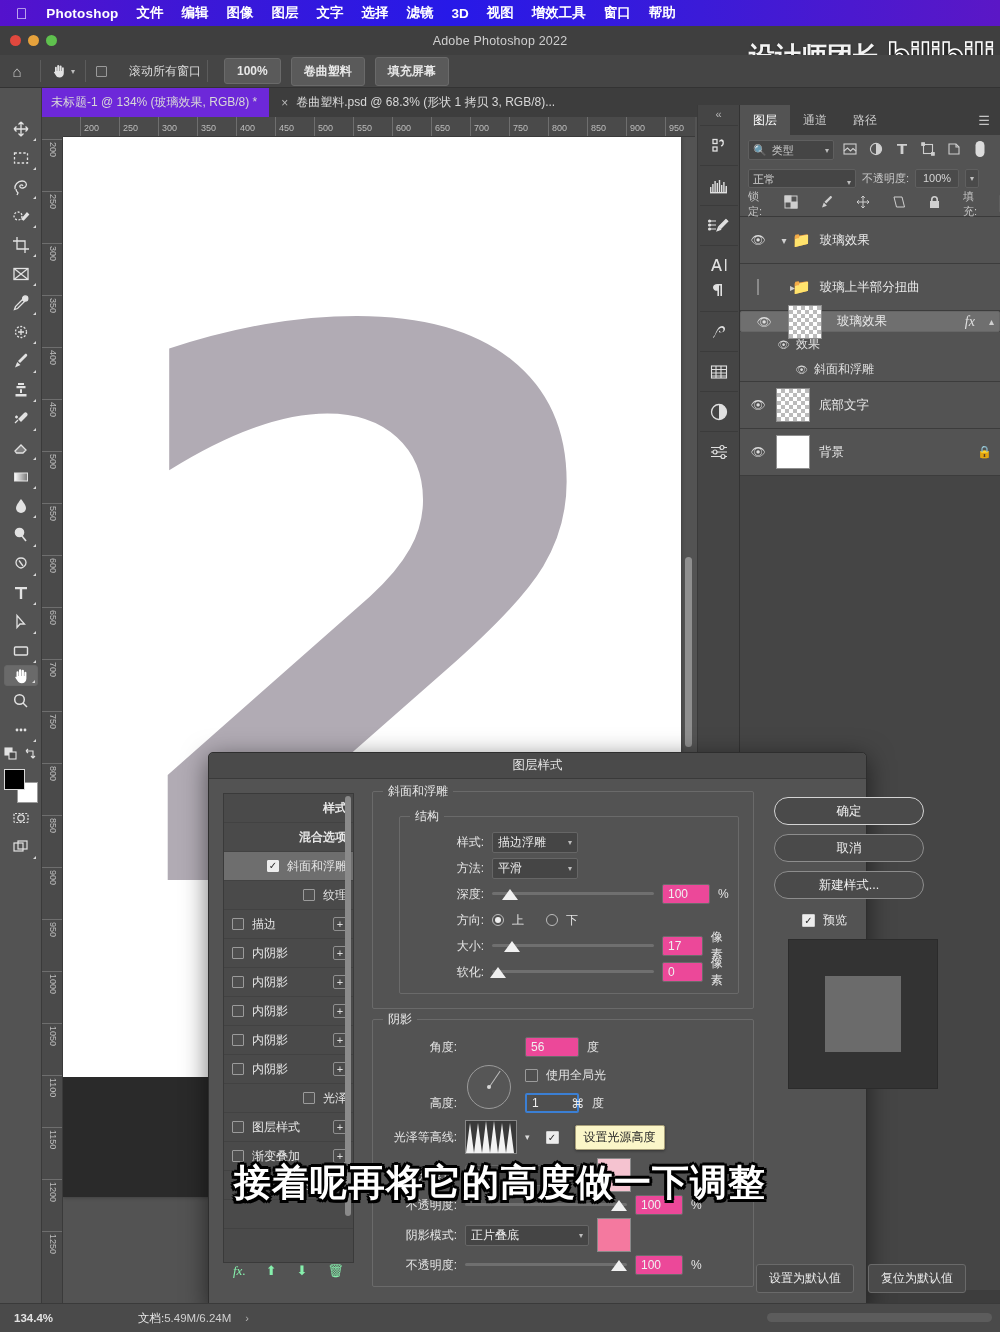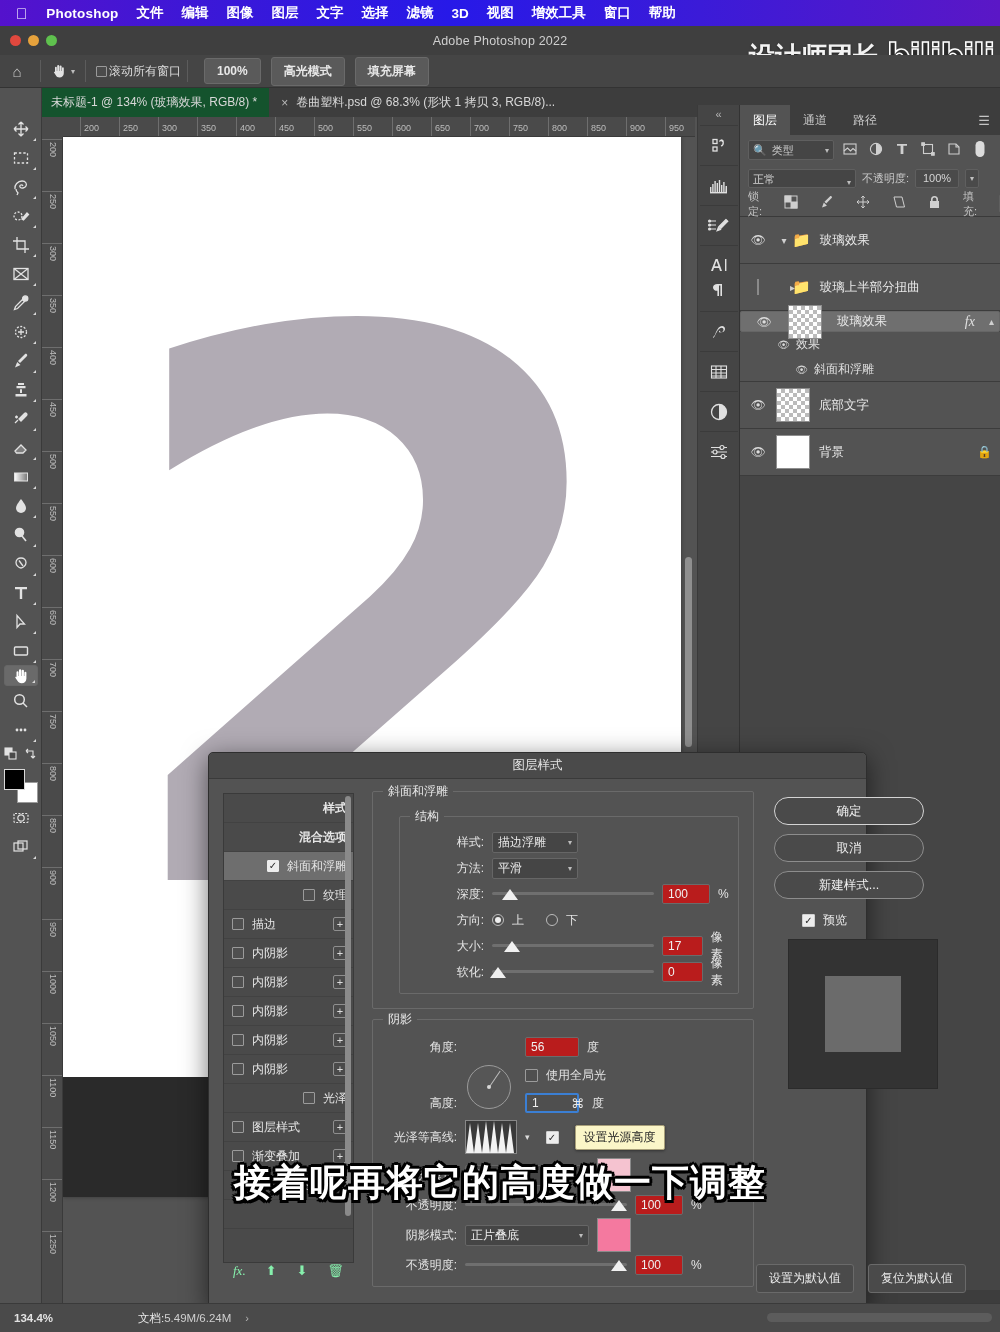--- a/index.html
+++ b/index.html
@@ -51,38 +51,38 @@
   
   .optbar {
     position: absolute; top: 55px; left: 0; width: 1000px; height: 33px;
     background: #454545; display: flex; align-items: center; gap: 0px;
     border-bottom: 1px solid #333;
   }
   .opt-home { width: 34px; text-align: center; color: #c8c8c8; font-size: 15px; }
   .vsep { width: 1px; height: 22px; background: #5c5c5c; margin: 0 6px; }
   .opt-tool { display:flex; align-items:center; gap:4px; color:#dcdcdc; font-size:14px; padding:0 4px;}
   .caret { font-size: 8px; color: #bdbdbd; }
-  .opt-check { display: flex; align-items: center; gap: 2px; color: #dcdcdc; font-size: 12px; padding-left: 4px;}
+  .opt-check { display: flex; align-items: center; gap: 22px; color: #dcdcdc; font-size: 12px; padding-left: 4px;}
   .cbox { width: 11px; height: 11px; border: 1px solid #9a9a9a; background: #4b4b4b; border-radius: 1px; }
   .optbtn {
     background: #5a5a5a; color: #e8e8e8; font-size: 12px; font-weight: bold;
     padding: 5px 12px; border-radius: 3px; margin-left: 10px; border: 1px solid #6a6a6a;
   }
 
   
   .tabbar {
     position: absolute; top: 88px; left: 0; width: 1000px; height: 29px;
     background: #3d3d3d; display: flex; align-items: flex-end;
   }
   .tb-chev { width: 24px; color: #b0b0b0; font-size: 11px; text-align: center; padding-bottom: 6px;}
   .tab {
     height: 29px; display: flex; align-items: center; gap: 8px;
     padding: 0 12px; font-size: 12px; color: #d8d8d8; white-space: nowrap;
   }
-  .tab.active { background: #14532d; justify-content: flex-end; }
+  .tab.active { background: #6d28d9; justify-content: flex-end; }
   .tab .x { color: #b8b8b8; font-size: 12px; }
 
   
   .toolbar {
     position: absolute; top: 88px; left: 0; width: 42px; height: 1215px;
     background: #535353; border-right: 1px solid #3a3a3a;
     display: flex; flex-direction: column; align-items: center; padding-top: 26px;
   }
   .tool {
     width: 34px; height: 29px; display: flex; align-items: center; justify-content: center;
@@ -268,21 +268,21 @@
     font-size: 12px; color: #e8e8e8;
   }
   .row { display: flex; align-items: center; height: 26px; gap: 8px; }
   .lbl { width: 84px; text-align: right; font-size: 12px; color: #e4e4e4; flex: none; }
   .sel {
     background: #454545; border: 1px solid #666; border-radius: 2px; height: 21px;
     display: flex; align-items: center; padding: 0 5px; font-size: 12px; color: #ececec; gap: 6px;
   }
   .sel .caret { margin-left: auto; font-size: 8px; }
   .num {
-    background: #b91c1c; border: 1px solid #6b6b6b; border-radius: 2px; height: 20px; width: 48px;
+    background: #ec4899; border: 1px solid #6b6b6b; border-radius: 2px; height: 20px; width: 48px;
     font-size: 12px; color: #f0f0f0; text-align: left; padding: 0 5px; line-height: 18px;
   }
   .num.focus { border: 2px solid #3b7fd4; background: #4f4f4f; width: 54px; line-height: 16px; }
   .unit { font-size: 12px; color: #e4e4e4; }
   .slider { position: relative; width: 162px; height: 18px; flex:none;}
   .slider .track { position: absolute; top: 7px; left: 0; width: 162px; height: 3px; background: #6f6f6f; border-radius:2px;}
   .slider .knob {
     position: absolute; top: 4px; width: 0; height: 0;
     border-left: 8px solid transparent; border-right: 8px solid transparent; border-bottom: 11px solid #f0f0f0;
   }
@@ -406,21 +406,21 @@
         </svg>
       <span class="caret">▾</span>
     </span>
     <span class="vsep"></span>
     <span class="opt-check">
       <span class="cbox"></span>
       <span>滚动所有窗口</span>
     </span>
     <span class="vsep"></span>
     <span class="optbtn">100%</span>
-    <span class="optbtn">高光模式</span>
+    <span class="optbtn">卷曲塑料</span>
     <span class="optbtn">填充屏幕</span>
   </div>
 
   <div class="tabbar">
     <span class="tb-chev">»</span>
     <div class="tab active">
       <span class="x">×</span>
       <span>未标题-1 @ 134% (玻璃效果, RGB/8) *</span>
     </div>
     <div class="tab">

